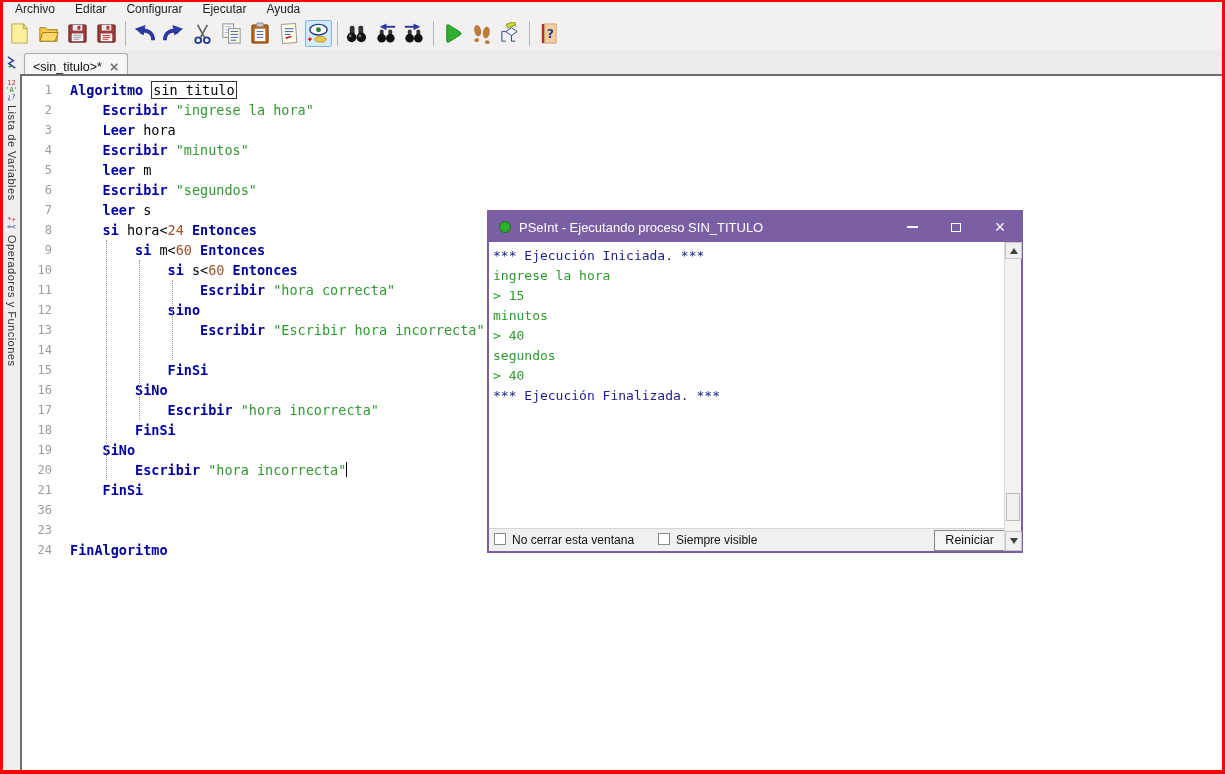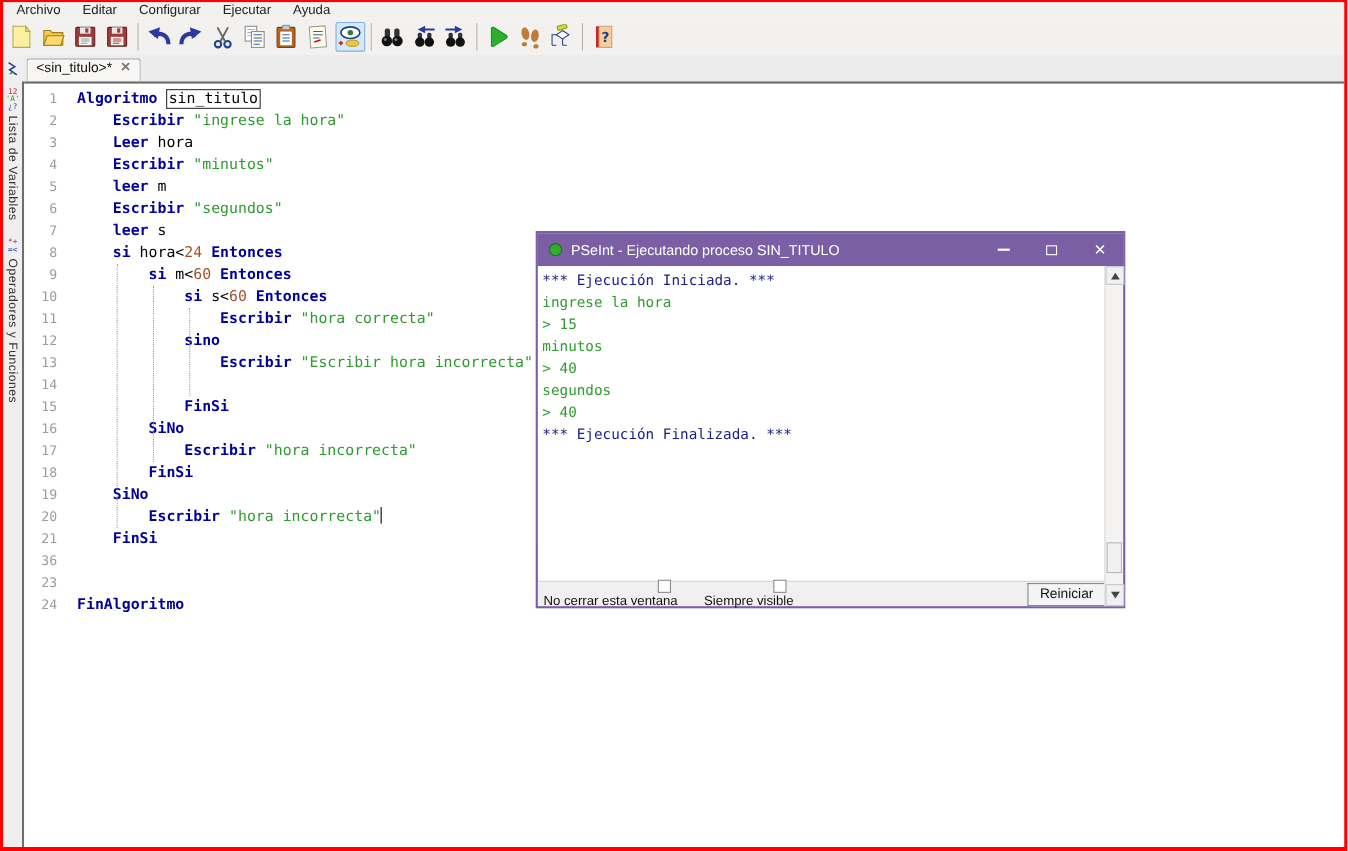--- a/index.html
+++ b/index.html
@@ -18,21 +18,21 @@
   
   .toolbar { height:33px; background:#f2f1f0; display:flex; align-items:center; padding-left:2px; }
   .tool { width:27px; height:27px; margin:0 1px; display:flex; align-items:center; justify-content:center; border:1px solid transparent; border-radius:2px; }
   .tool svg { width:23px; height:23px; display:block; }
   .tool.active { background:#d6e9fb; border-color:#7fb2e5; }
   .tool-sep { width:1px; height:25px; background:#b4b4b4; margin:0 4px; }
 
   
   .tabbar { height:24px; background:#ececec; display:flex; align-items:flex-end; }
   .tabbar-rail { width:19px; height:24px; background:#efefef; display:flex; align-items:center; justify-content:center; }
-  .tab { margin-left:2px; height:21px; background:#f7f6f5; border:1px solid #a9a9a9; border-bottom:none; border-radius:3px 3px 0 0; display:flex; align-items:flex-start; padding:0 8px; }
+  .tab { margin-left:2px; height:21px; background:#f7f6f5; border:1px solid #a9a9a9; border-bottom:none; border-radius:3px 3px 0 0; display:flex; align-items:flex-end; padding:0 8px; }
   .tab-label { font-size:12.5px; color:#111; margin-right:8px; }
   .tab-close { font-size:15px; font-weight:bold; color:#777; line-height:14px; }
 
   
   .main { display:flex; height:696px; }
   .rail { width:19px; background:#efefef; border-right:2px solid #6e6e6e; display:flex; flex-direction:column; align-items:center; padding-top:4px; }
   .rail-icon { font-size:7px; line-height:7px; text-align:center; margin:2px 0 4px 0; font-family:"DejaVu Sans Mono",monospace; }
   .vlabel { writing-mode:vertical-rl; font-size:11px; color:#333; letter-spacing:0.5px; margin-bottom:14px; white-space:nowrap; }
   .rail-svg { width:15px; height:15px; }
 
@@ -58,21 +58,21 @@
   .glyph-close { font-size:18px; line-height:18px; color:#fff; font-weight:normal; }
 
   .con-body { flex:1; display:flex; }
   .con-left { flex:1; display:flex; flex-direction:column; min-width:0;gap:33px; }
   .con-content { flex:1; background:#fff; padding:4px 4px 0 4px; overflow:hidden; }
   .con-line { white-space:pre; font:13px/20px "DejaVu Sans Mono",monospace; }
   .con-line.system { color:var(--sys-color); }
   .con-line.io { color:var(--io-color); }
 
   .con-bottom { height:23px; background:#f0f0f0; border-top:1px solid #d4d4d4; display:flex; align-items:center; padding-left:5px; flex:none; }
-  .cb-group { display:flex; align-items:flex-end; margin-right:24px;flex-direction:column; }
+  .cb-group { display:flex; align-items:flex-start; margin-right:24px; }
   .cb { width:12px; height:12px; background:#fff; border:1px solid #8a8a8a; margin-right:6px; flex:none; }
   .cb-label { font-size:12px; color:#111; white-space:nowrap; }
   .restart-btn { margin-left:auto; height:21px; padding:0 10px; font-size:12.5px; color:#111; background:#f4f4f4; border:1px solid #8a8a8a; border-right:none; display:flex; align-items:center; }
 
   .sb-col { width:17px; background:#f4f3f2; border-left:1px solid #d9d9d9; position:relative; flex:none; }
   .sb-btn { position:absolute; left:0; width:17px; height:17px; background:#f0f0f0; border:1px solid #c6c6c6; display:flex; align-items:center; justify-content:center; }
   .sb-up { top:0; }
   .sb-down { bottom:0; height:20px; }
   .tri-up { width:0; height:0; border-left:4px solid transparent; border-right:4px solid transparent; border-bottom:6px solid #444; }
   .tri-down { width:0; height:0; border-left:4px solid transparent; border-right:4px solid transparent; border-top:6px solid #444; }

